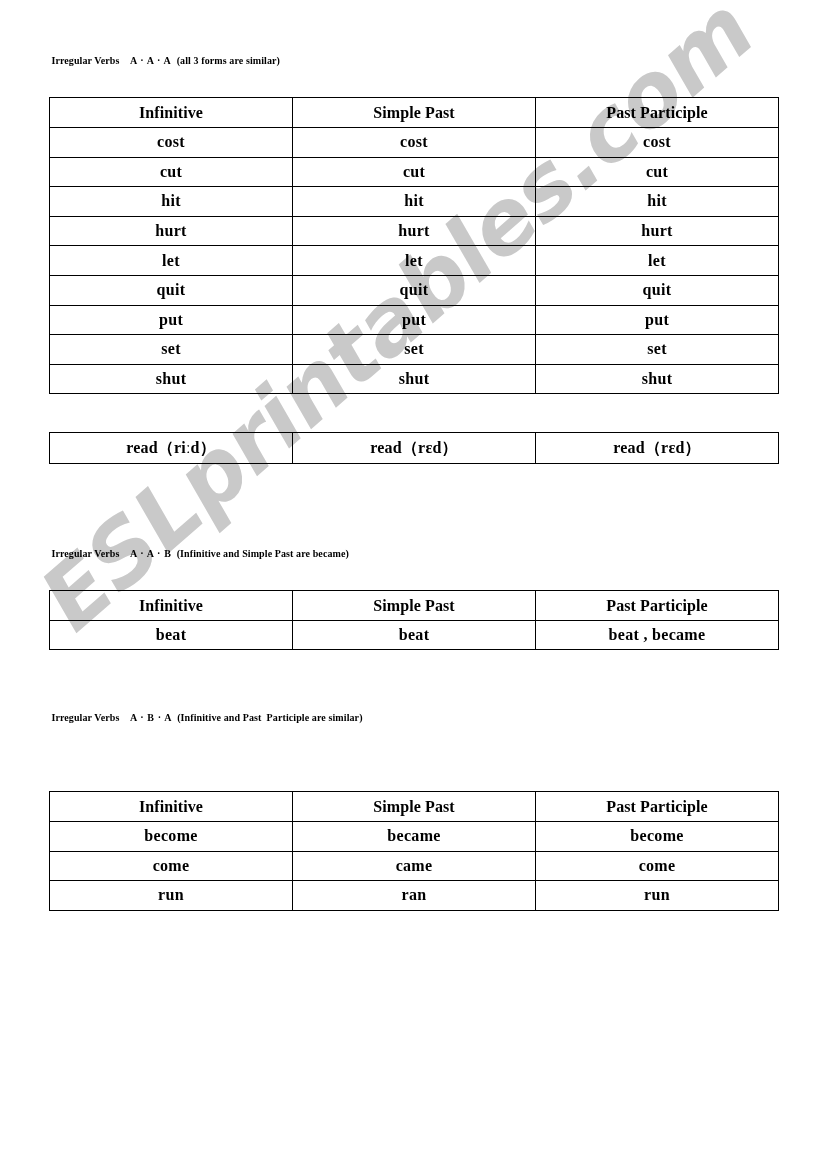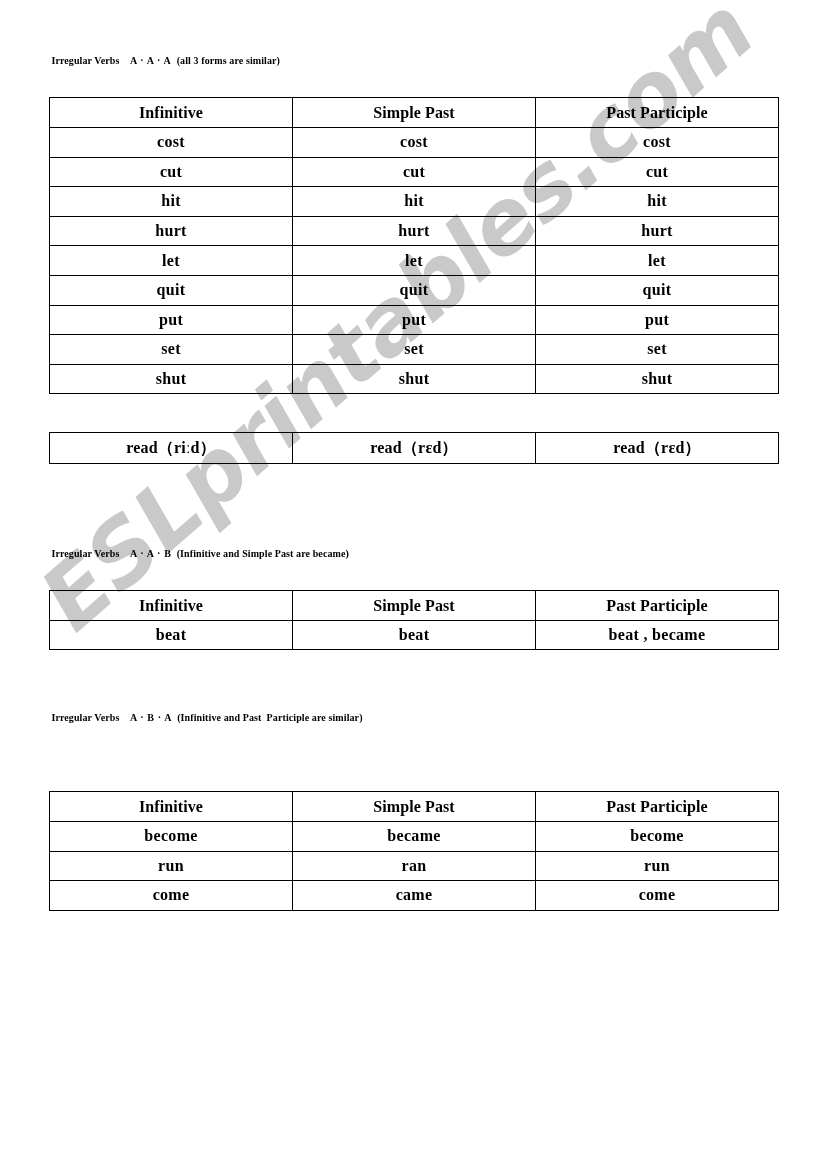--- a/index.html
+++ b/index.html
@@ -215,25 +215,25 @@
         <th class="col-c">Past Participle</th>
       </tr>
     </thead>
     <tbody>
       <tr>
         <td>become</td>
         <td>became</td>
         <td>become</td>
       </tr>
       <tr>
+        <td>come</td>
+        <td>came</td>
+        <td>come</td>
+      </tr>
+      <tr>
         <td>run</td>
         <td>ran</td>
         <td>run</td>
       </tr>
-      <tr>
-        <td>come</td>
-        <td>came</td>
-        <td>come</td>
-      </tr>
     </tbody>
   </table>
 
 </div>
 
 </body></html>

